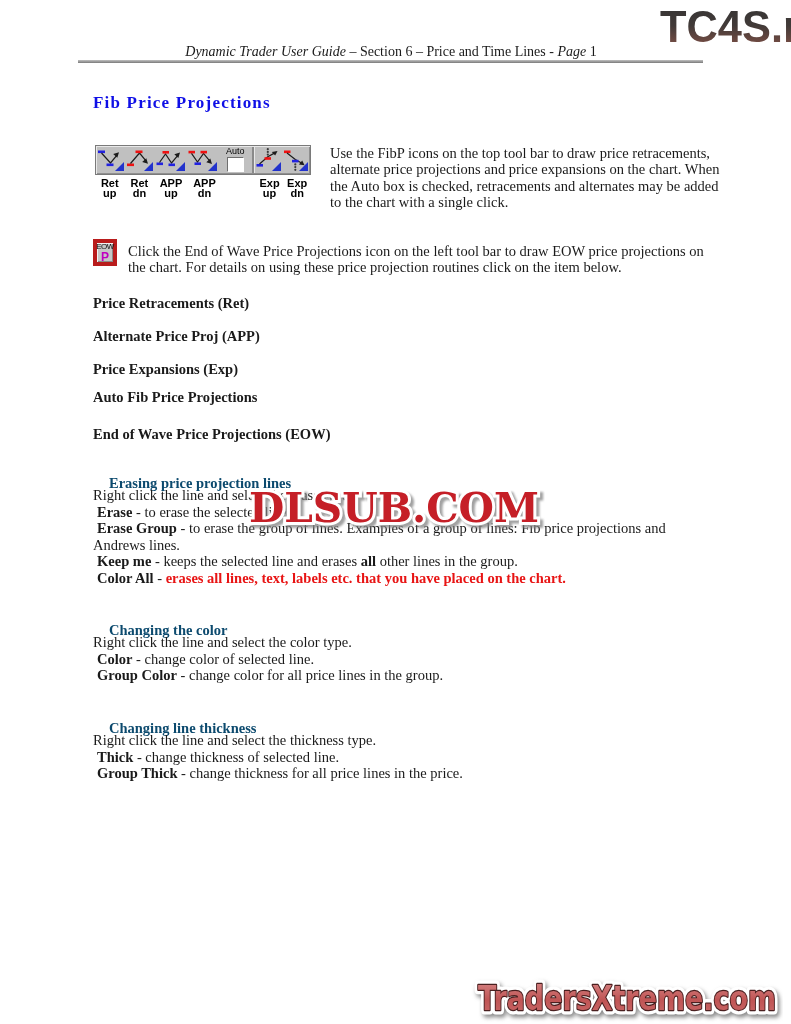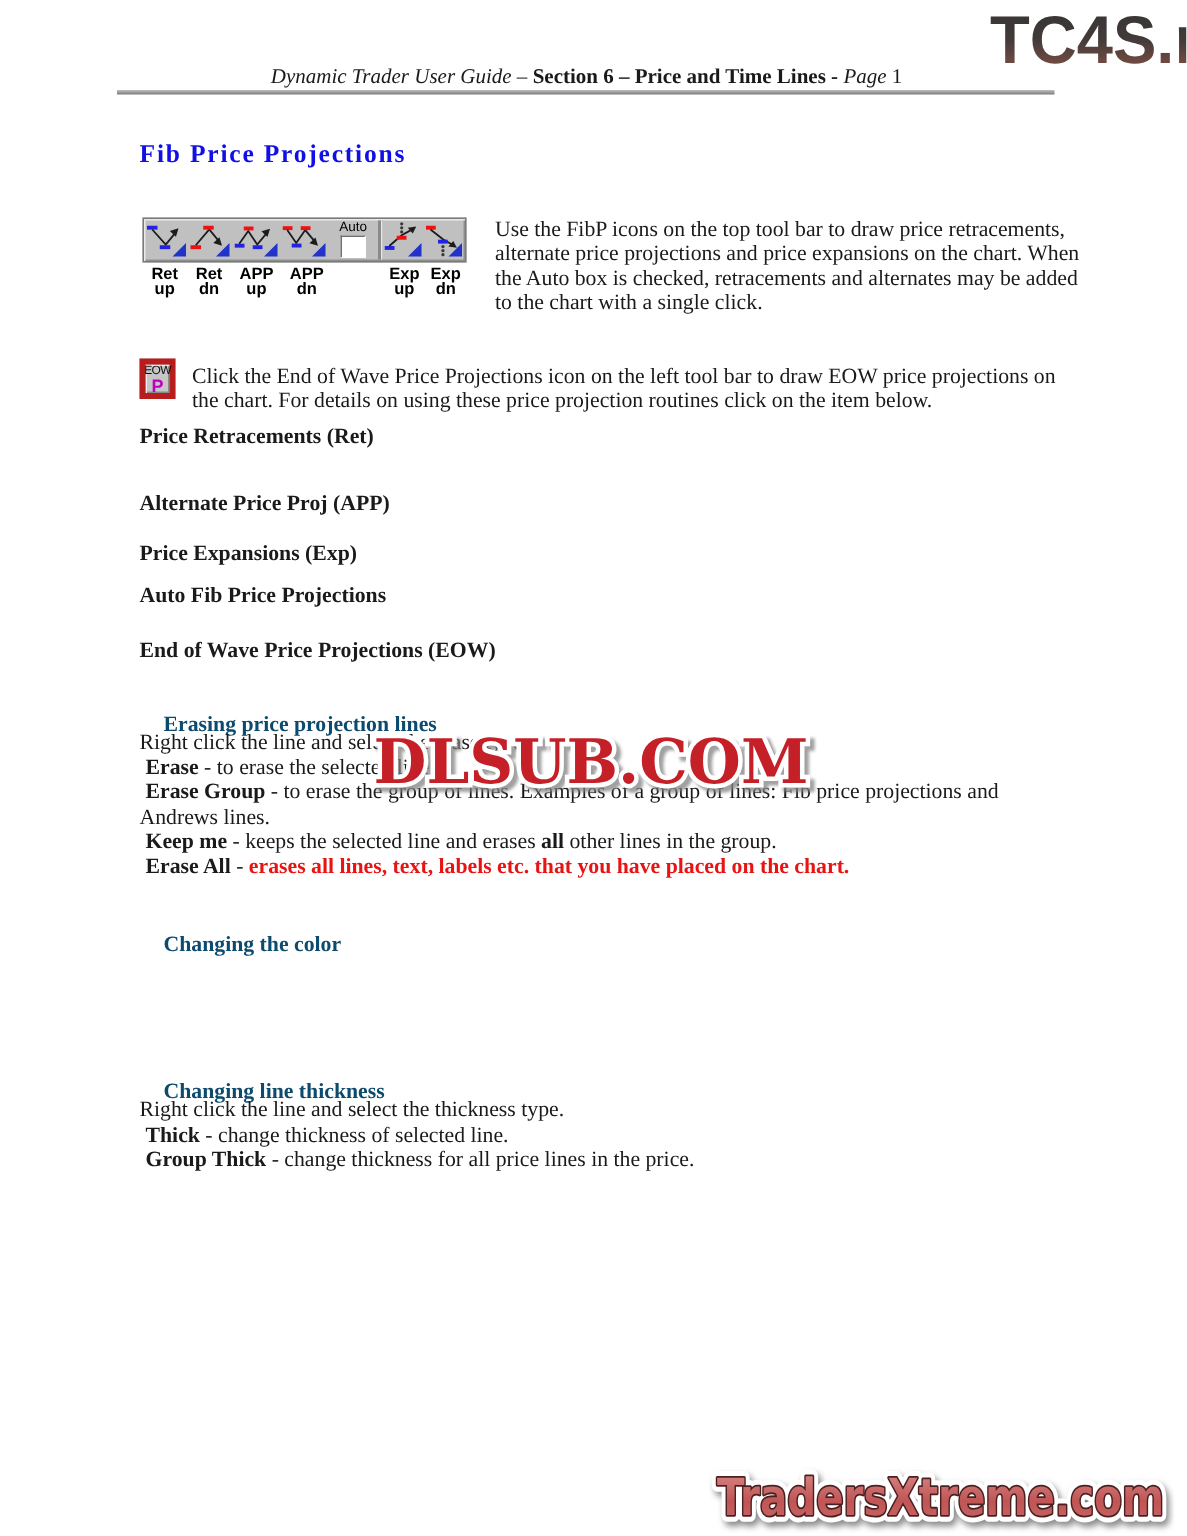--- a/index.html
+++ b/index.html
@@ -3,21 +3,21 @@
 <meta charset="utf-8">
 <style>
   html,body{margin:0;padding:0;background:#ffffff;}
   .page{position:relative;width:791px;height:1024px;background:#fff;overflow:hidden;
         font-family:"Liberation Serif",serif;color:#1a1a1a;}
 
   
   .doc-header{position:absolute;left:80px;top:44px;width:622px;text-align:center;
               font-size:14px;white-space:nowrap;}
   .doc-header .it{font-style:italic;}
-  .doc-header .bd{font-weight:bold;}
+  .doc-header .bd{font-weight:normal;}
   .header-rule{position:absolute;left:78px;top:60px;width:625px;height:3px;
                background:linear-gradient(to bottom,#c0c0c0,#7a7a7a);}
 
   .tc4s{position:absolute;top:1px;left:609px;margin-left:48px;}
 
   
   .page-title{position:absolute;left:93px;top:93px;margin:0;font-size:17px;font-weight:bold;
               color:#0f0fe6;letter-spacing:1.2px;}
 
   
@@ -189,42 +189,47 @@
   </div>
 
   <p class="para intro-para">Use the FibP icons on the top tool bar to draw price retracements, alternate price projections and price expansions on the chart. When the Auto box is checked, retracements and alternates may be added to the chart with a single click.</p>
 
   <div class="eow-icon">
     <span class="eow-top">EOW</span>
     <span class="eow-p">P</span>
   </div>
   <p class="para eow-para">Click the End of Wave Price Projections icon on the left tool bar to draw EOW price projections on the chart. For details on using these price projection routines click on the item below.</p>
 
-  <div class="link-item" style="top:283px;font-family:Liberation Serif, serif;">Price Retracements (Ret)</div>
+  <div class="link-item" style="top:295px;font-family:Liberation Serif, serif;">Price Retracements (Ret)</div>
   <div class="link-item" style="top:328px;">Alternate Price Proj (APP)</div>
   <div class="link-item" style="top:361px;">Price Expansions (Exp)</div>
   <div class="link-item" style="top:389px;">Auto Fib Price Projections</div>
   <div class="link-item" style="top:426px;">End of Wave Price Projections (EOW)</div>
 
   <h2 class="sec-head" style="top:459px;">Erasing price projection lines</h2>
   <div class="sec-block" style="top:487px;">
     <div><span>Right click the line and select the erase type.</span></div>
     <div class="item"><b>Erase</b><span> - to erase the selected line.</span></div>
     <div class="item"><b>Erase Group</b><span> - to erase the group of  lines. Examples of a group of lines: Fib price projections and Andrews lines.</span></div>
     <div class="item"><b>Keep me</b><span> - keeps the selected line and erases </span><b>all</b><span> other lines in the group.</span></div>
-    <div class="item"><b>Erase All</b><span> - </span><span class="red">erases all lines, text, labels etc. that you have placed on the chart.</span></div>
+    <div class="item"><b>Color All</b><span> - </span><span class="red">erases all lines, text, labels etc. that you have placed on the chart.</span></div>
   </div>
 
   <div class="wm-dlsub">
     <svg width="302" height="56" viewBox="0 0 302 56">
       <text x="151" y="41" text-anchor="middle" textLength="290" lengthAdjust="spacingAndGlyphs" font-family="'DejaVu Serif',serif" font-weight="bold" font-size="41" fill="#c51f27" stroke="#ffffff" stroke-width="6" paint-order="stroke" style="filter:drop-shadow(3px 3px 1px rgba(130,130,130,0.75));">DLSUB.COM</text>
     </svg>
   </div>
 
   <h2 class="sec-head" style="top:606px;">Changing the color</h2>
+  <div class="sec-block" style="top:634px;">
+    <div><span>Right click the line and select the color type.</span></div>
+    <div class="item"><b>Color</b><span> - change color of selected line.</span></div>
+    <div class="item"><b>Group Color</b><span> - change color for all price lines in the group.</span></div>
+  </div>
 
   <h2 class="sec-head" style="top:704px;">Changing line thickness</h2>
   <div class="sec-block" style="top:732px;">
     <div><span>Right click the line and select the thickness type.</span></div>
     <div class="item"><b>Thick</b><span> - change thickness of selected line.</span></div>
     <div class="item"><b>Group Thick</b><span> - change thickness for all price lines in the price.</span></div>
   </div>
 
   <div class="wm-footer">
     <svg width="312" height="48" viewBox="0 0 312 48">

